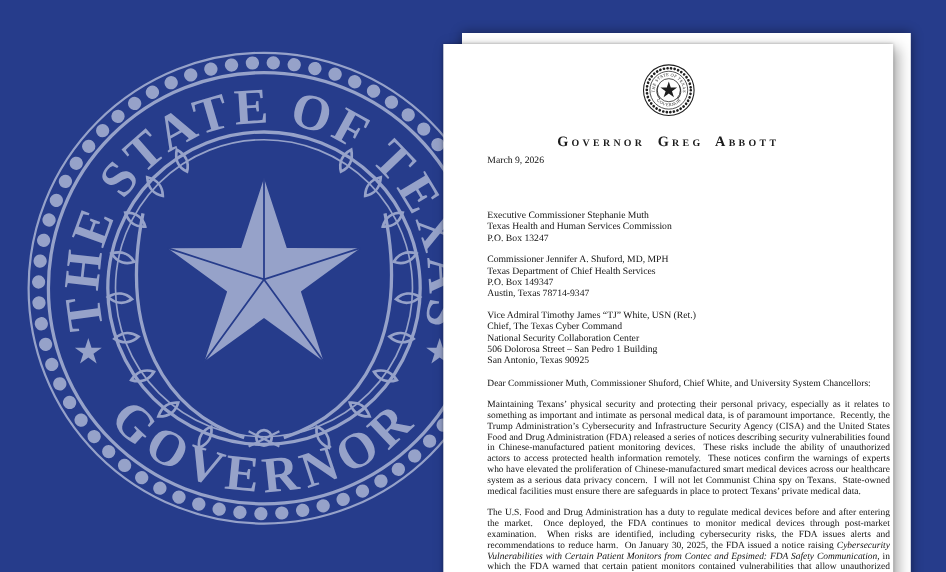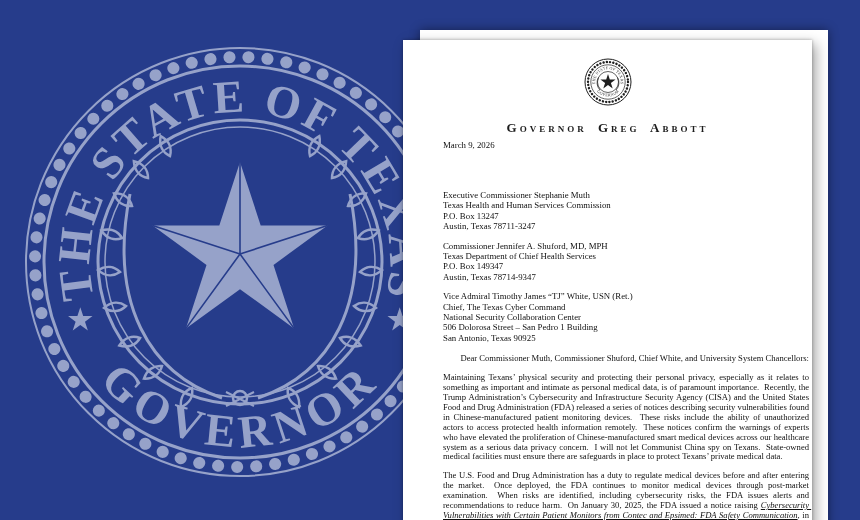--- a/index.html
+++ b/index.html
@@ -23,24 +23,24 @@
   .miniSealWrap{display:inline-block;width:50px;height:50px;}
   .miniLine{fill:none;stroke:#1f1f1f;}
   .miniText{fill:#1f1f1f;font-family:"Liberation Serif", serif;}
   .govName{margin-top:9px;font-family:"Liberation Serif", serif;
     font-size:13px;font-weight:700;font-variant:small-caps;
     letter-spacing:3px;word-spacing:5px;color:#1c1c1c;}
   
   .content{position:absolute;left:40px;top:100px;width:366px;color:#101010;}
   .dateLine{font-size:8.8px;margin-bottom:40px;}
   .addr{font-size:8.8px;line-height:10.4px;margin-bottom:9px;}
-  .salutation{font-size:8.6px;line-height:9.9px;margin:11px 0 9px 0;text-align:right;}
+  .salutation{font-size:8.6px;line-height:9.9px;margin:11px 0 9px 0;}
   .para{font-size:8.6px;line-height:9.9px;text-align:justify;
     white-space:pre-wrap;margin:0 0 9px 0;}
-  .ital{font-style:italic;text-decoration:underline;}
+  .ital{font-style:italic;}
 </style>
 </head>
 <body>
 
 <svg id="watermarkSeal" width="470" height="470" viewBox="-235 -235 470 470">
   <defs>
     <path id="wTopArc" d="M -135.9 63.4 A 150 150 0 1 1 135.9 63.4" fill="none"></path>
     <path id="wBotArc" d="M -151.5 106.1 A 185 185 0 0 0 151.5 106.1" fill="none"></path>
     <path id="wLeaf" d="M0 0 C 5 -6 6 -14 0 -22 C -6 -14 -5 -6 0 0 Z"></path>
   </defs>
@@ -125,21 +125,20 @@
   </div>
 
   <div class="content">
 
     <div class="dateLine">March 9, 2026</div>
 
     <div class="addr">
       <div>Executive Commissioner Stephanie Muth</div>
       <div>Texas Health and Human Services Commission</div>
       <div>P.O. Box 13247</div>
-      <div>Austin, Texas  78711-3247</div>
     </div>
 
     <div class="addr">
       <div>Commissioner Jennifer A. Shuford, MD, MPH</div>
       <div>Texas Department of Chief Health Services</div>
       <div>P.O. Box 149347</div>
       <div>Austin, Texas  78714-9347</div>
     </div>
 
     <div class="addr">

